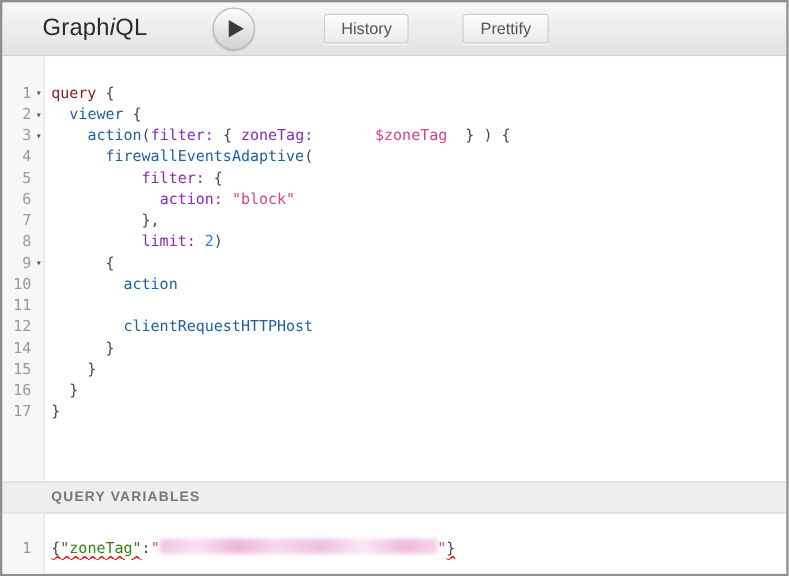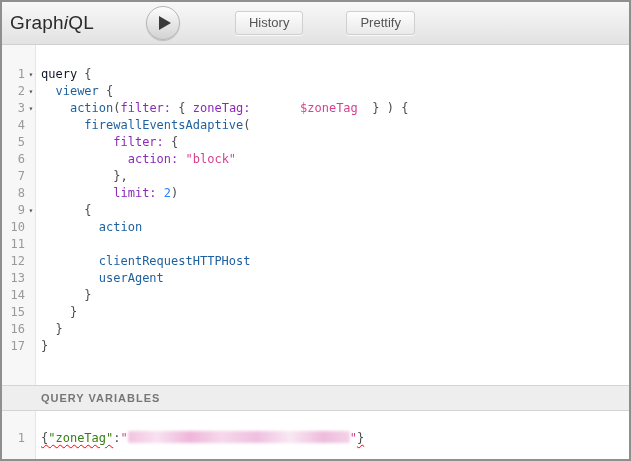--- a/index.html
+++ b/index.html
@@ -11,21 +11,21 @@
     background:#fff;
     font-family:"Liberation Sans", sans-serif;
     overflow:hidden;
   }
   
   .topbar {
     height:43px; flex:none;
     display:flex; align-items:center;
     background:linear-gradient(#f8f8f8,#e2e2e2);
     border-bottom:1px solid #d0d0d0;
-    padding:0 8px;
+    padding:0 32px;
     gap:32px;
   }
   .logo { font-size:19px; color:#2b2b2b; font-weight:500; letter-spacing:.2px; cursor:default; }
   .logo .it { font-style:italic; }
   .execute {
     width:34px; height:34px; border-radius:50%;
     background:linear-gradient(#fdfdfd,#d2d2d2);
     border:1px solid #b5b5b5;
     box-shadow:0 1px 1px rgba(0,0,0,.18);
     margin-left:20px;
@@ -59,21 +59,21 @@
   .editor::before {
     content:""; position:absolute; left:0; top:0; bottom:0;
     width:33px; background:#f7f7f7; border-right:1px solid #e6e6e6;
   }
   .query-editor { flex:1; padding-top:21px; overflow:hidden; cursor:text; }
   .cm-line { display:flex; height:17px; position:relative; }
   .gutter-cell { width:34px; flex:none; display:flex; align-items:center; }
   .ln { flex:1; text-align:right; color:#999; padding-right:1px; cursor:default; }
   .fold { width:10px; font-size:8px; color:#555; text-align:center; cursor:pointer; line-height:17px; }
   .code-cell { white-space:pre; padding-left:5px; color:#4a4a4a; }
-  .tok-kw  { color:#0f172a; }
+  .tok-kw  { color:#7f1d1d; }
   .tok-fld { color:#1F61A0; }
   .tok-attr{ color:#8B2BB9;margin-top:32px; }
   .tok-str { color:#D64292; }
   .tok-vbl { color:#D64292;margin-left:35px; }
   .tok-num { color:#2882F9; }
   .tok-pun { color:#4a4a4a; }
   .tok-prop{ color:#397D13; }
   .err {
     text-decoration-line:underline;
     text-decoration-style:wavy;
@@ -192,27 +192,20 @@
       </div>
       <div class="cm-line">
         <div class="gutter-cell">
           <span class="ln">12</span>
           <span class="fold"></span>
         </div>
         <div class="code-cell"><span class="tok-pun">        </span><span class="tok-fld">clientRequestHTTPHost</span></div>
       </div>
       <div class="cm-line">
         <div class="gutter-cell">
-          <span class="ln">13</span>
-          <span class="fold"></span>
-        </div>
-        <div class="code-cell"><span class="tok-pun">        </span><span class="tok-fld">userAgent</span></div>
-      </div>
-      <div class="cm-line">
-        <div class="gutter-cell">
           <span class="ln">14</span>
           <span class="fold"></span>
         </div>
         <div class="code-cell"><span class="tok-pun">      }</span></div>
       </div>
       <div class="cm-line">
         <div class="gutter-cell">
           <span class="ln">15</span>
           <span class="fold"></span>
         </div>

